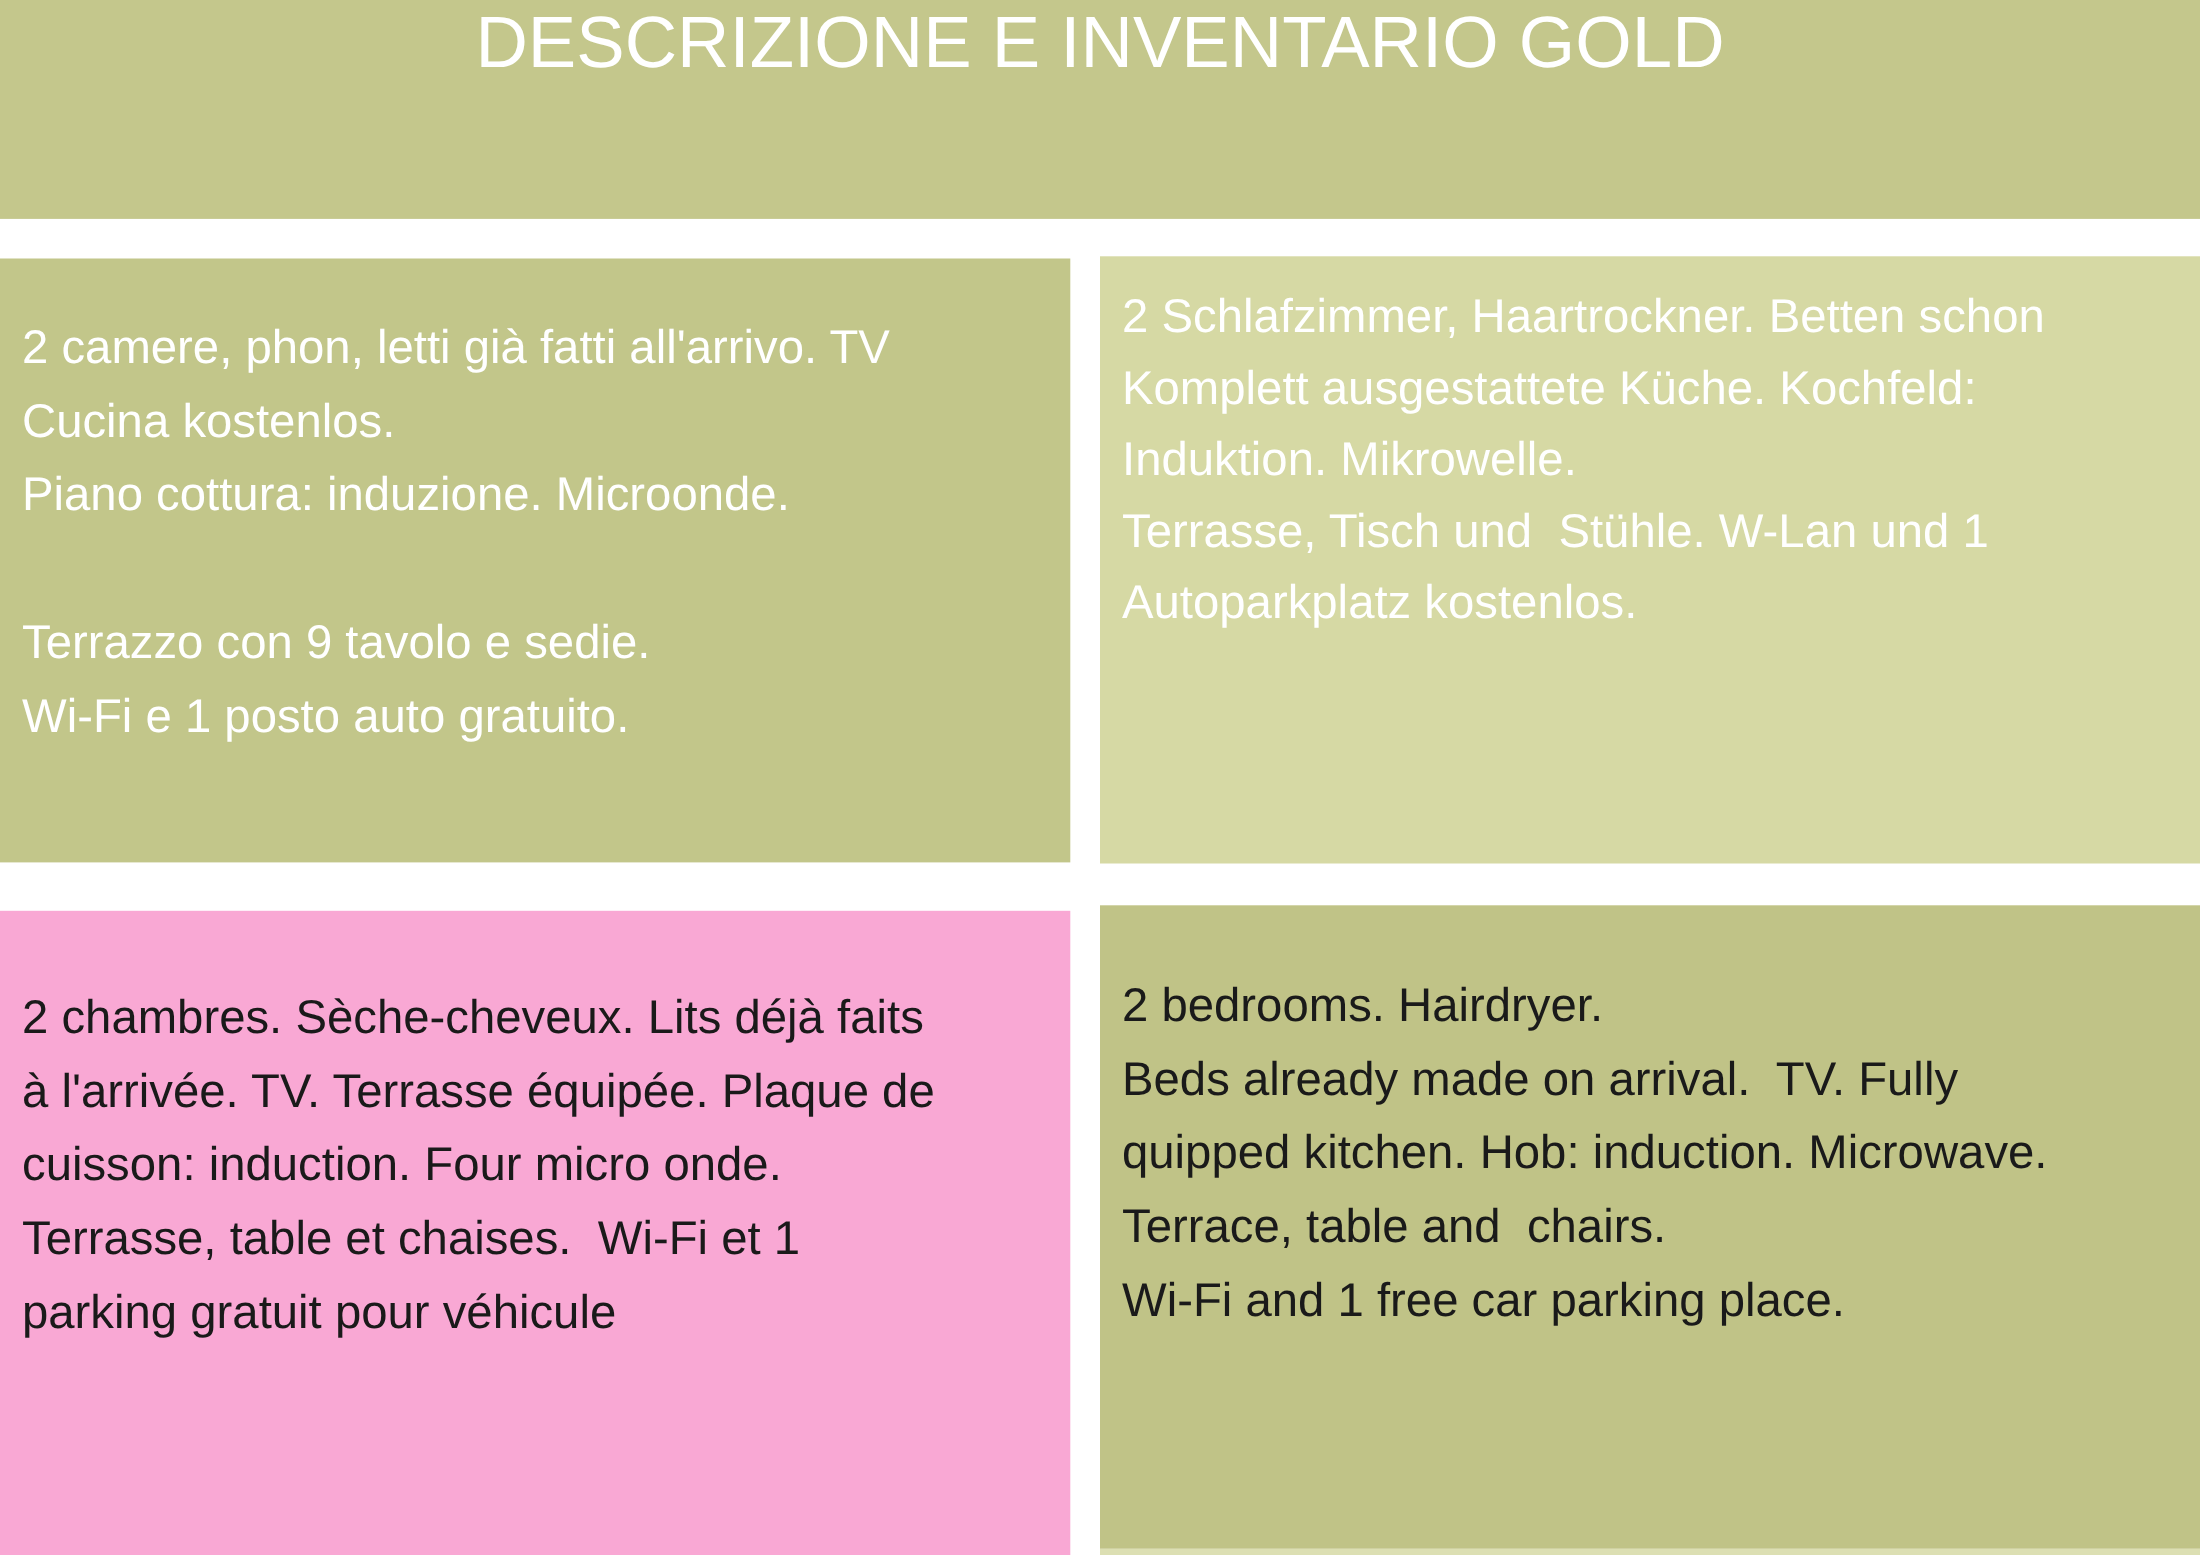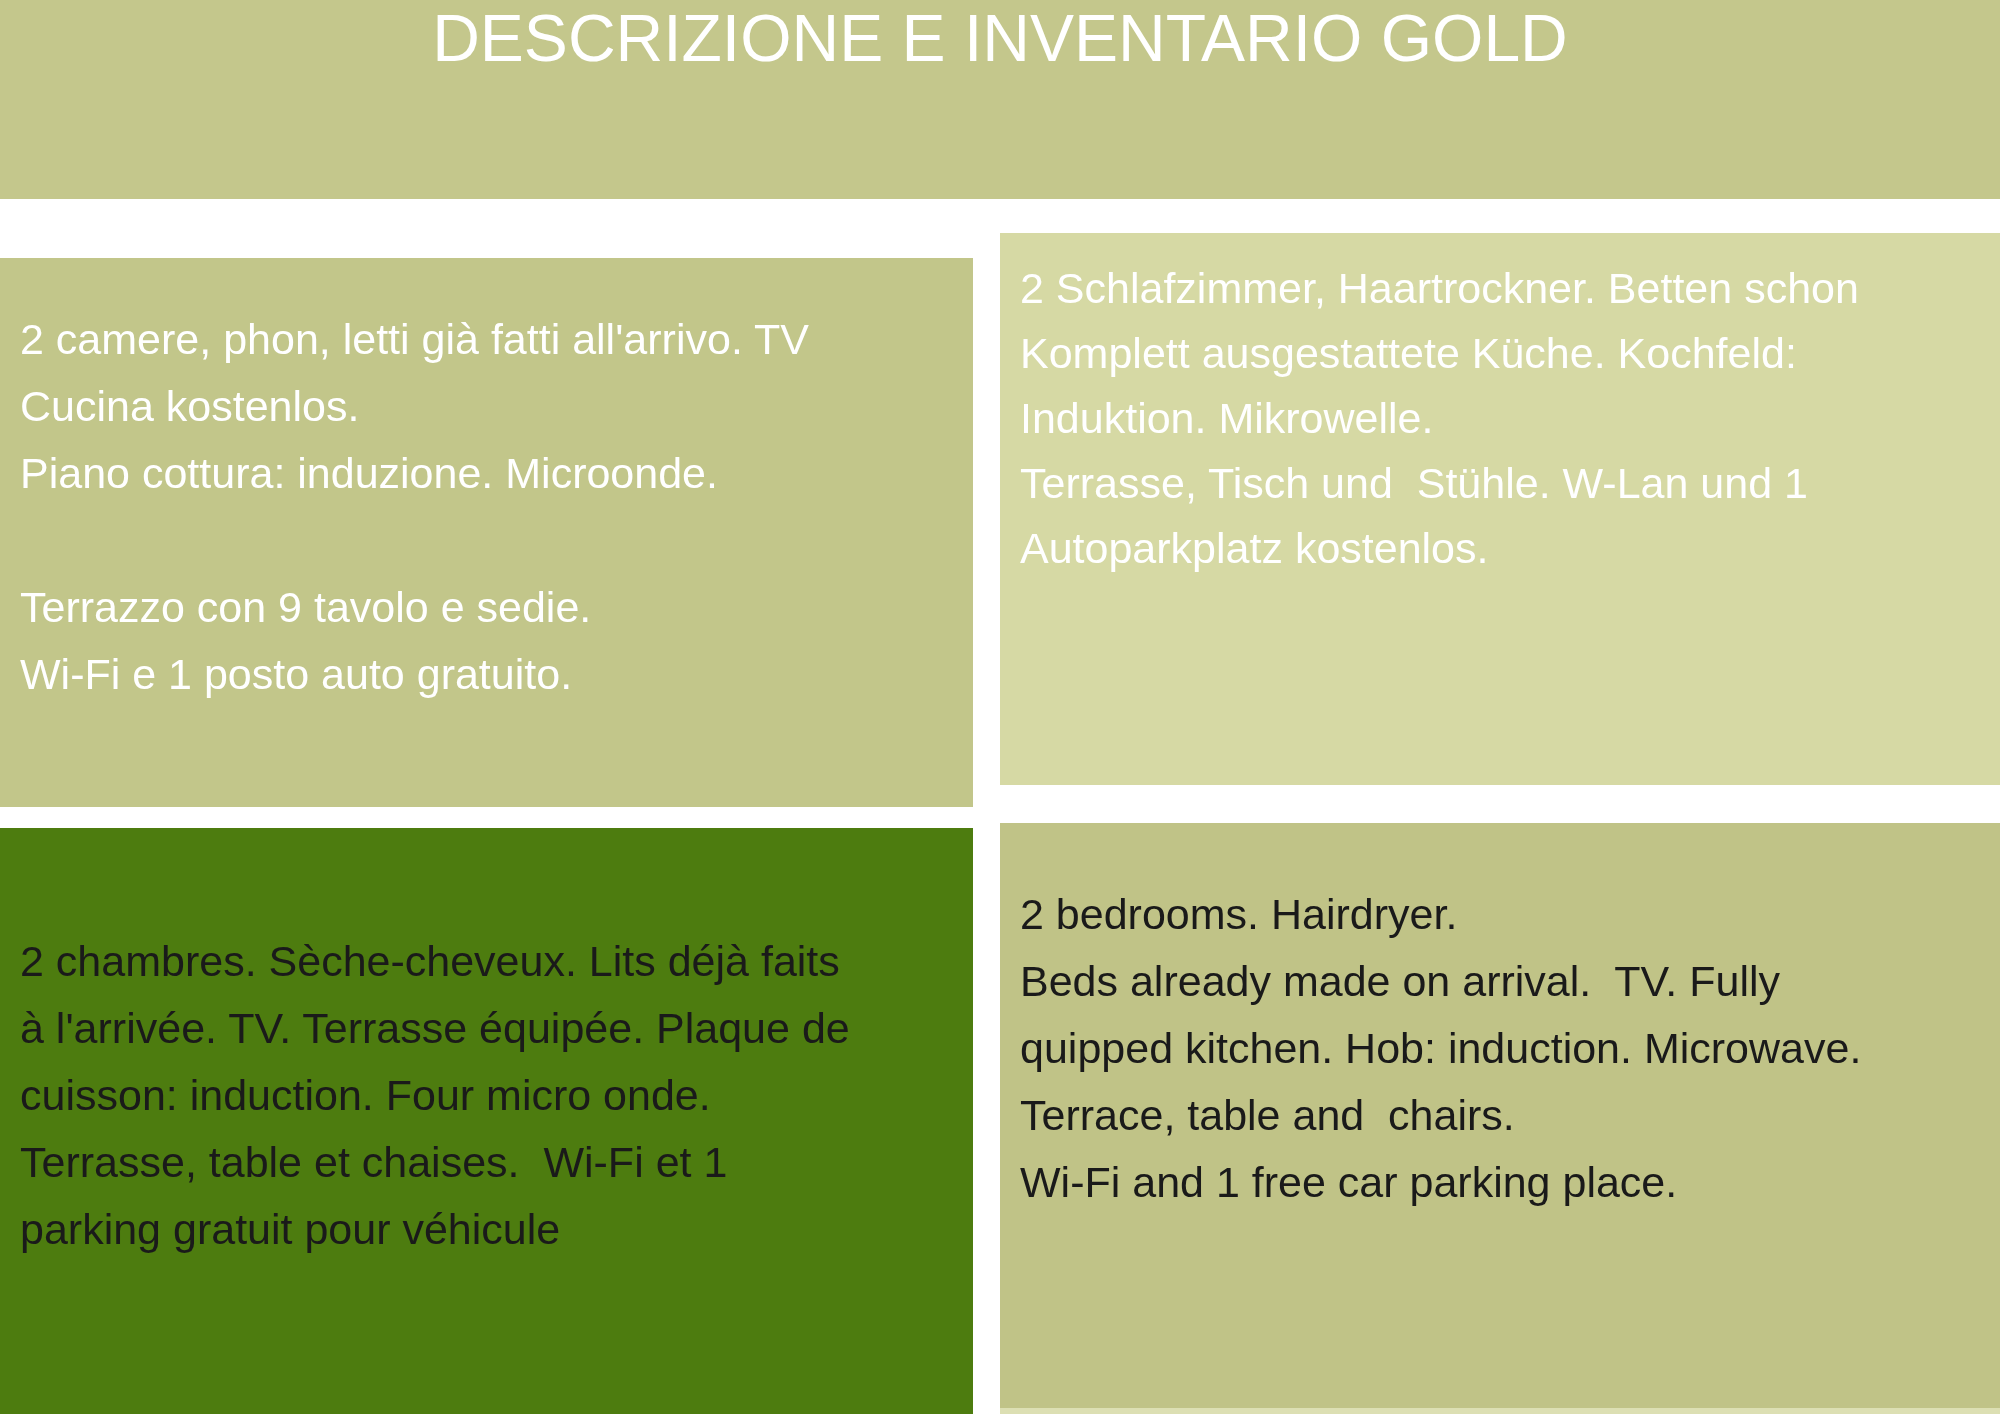--- a/index.html
+++ b/index.html
@@ -46,36 +46,35 @@
     font-size: 43px;
     line-height: 67px;
     min-height: 67px;
   }
   .panel-italian {
     left: 0; top: 235px;
     width: 973px; height: 549px;
     background: #c2c68a;
     color: #ffffff;
     padding-top: 48px;
-    margin-top: 23px;
   }
   .panel-german {
     left: 1000px; top: 233px;
     width: 1000px; height: 552px;
     background: #d6d9a4;
     color: #ffffff;
     padding-top: 23px;
   }
   .panel-german .line { line-height: 65px; min-height: 65px; }
   .panel-french {
     left: 0; top: 828px;
     width: 973px; height: 586px;
-    background: #4d7c0f;
+    background: #f9a8d4;
     color: #1a1a1a;
-    padding-top: 100px;
+    padding-top: 64px;
   }
   .panel-english {
     left: 1000px; top: 823px;
     width: 1000px; height: 585px;
     background: #c0c387;
     color: #1a1a1a;
     padding-top: 58px;
   }
   .bottom-sliver {
     position: absolute;

